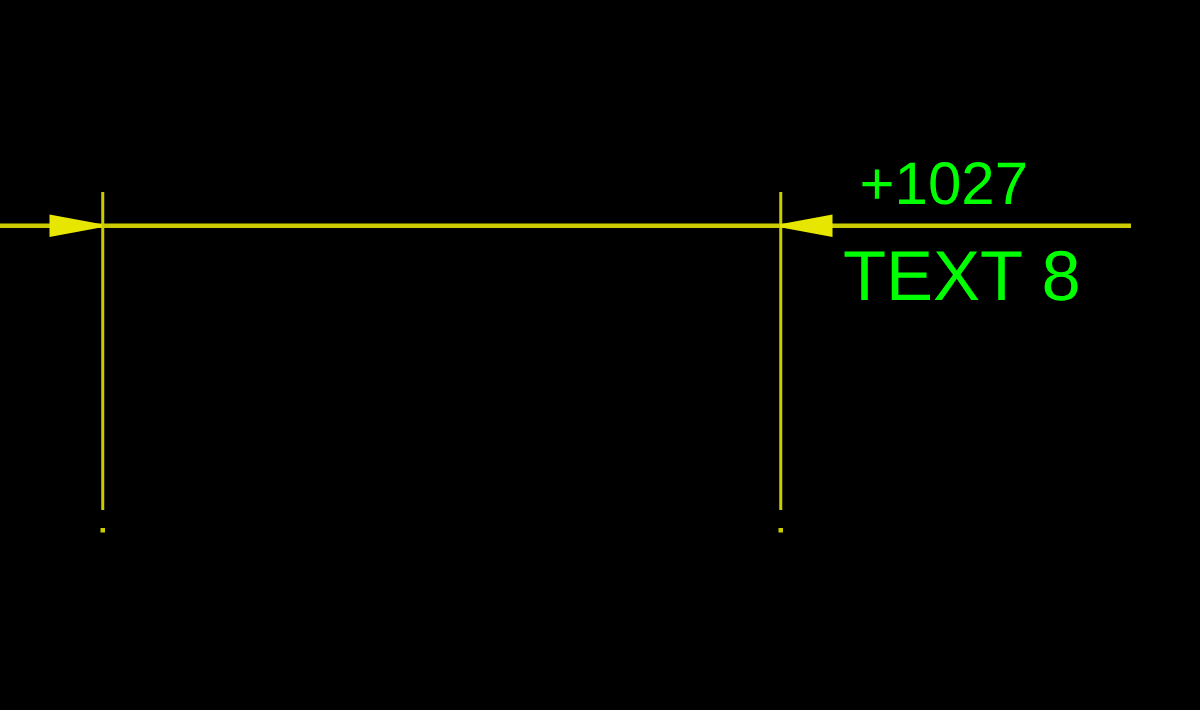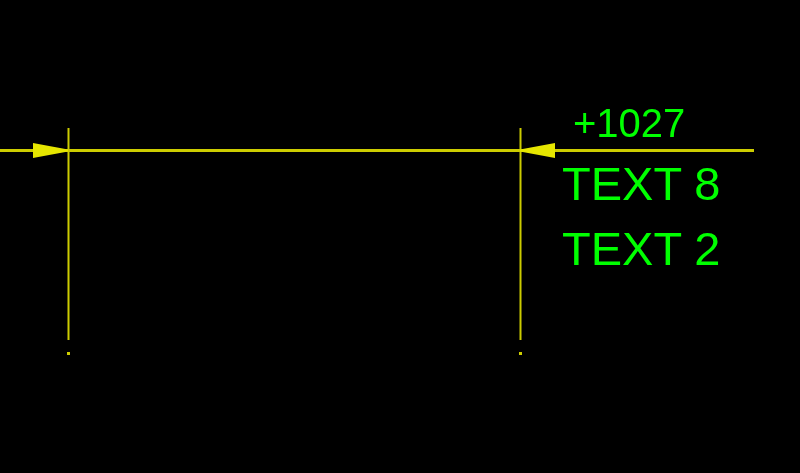--- a/index.html
+++ b/index.html
@@ -73,15 +73,14 @@
     <polygon points="33,143 33,158 68,151.5 68,149.5" fill="#e6e600"></polygon>
 
     <polygon points="555,143 555,158 520,151.5 520,149.5" fill="#e6e600"></polygon>
 
   </svg>
 
   <div class="dim-text" id="dim-value-text">+1027</div>
 
   <div class="dim-text" id="annotation-line-1">TEXT 8</div>
 
-  <div class="dim-text" id="annotation-line-2">TEXT 2</div>
 
 </div>
 
 </body></html>

